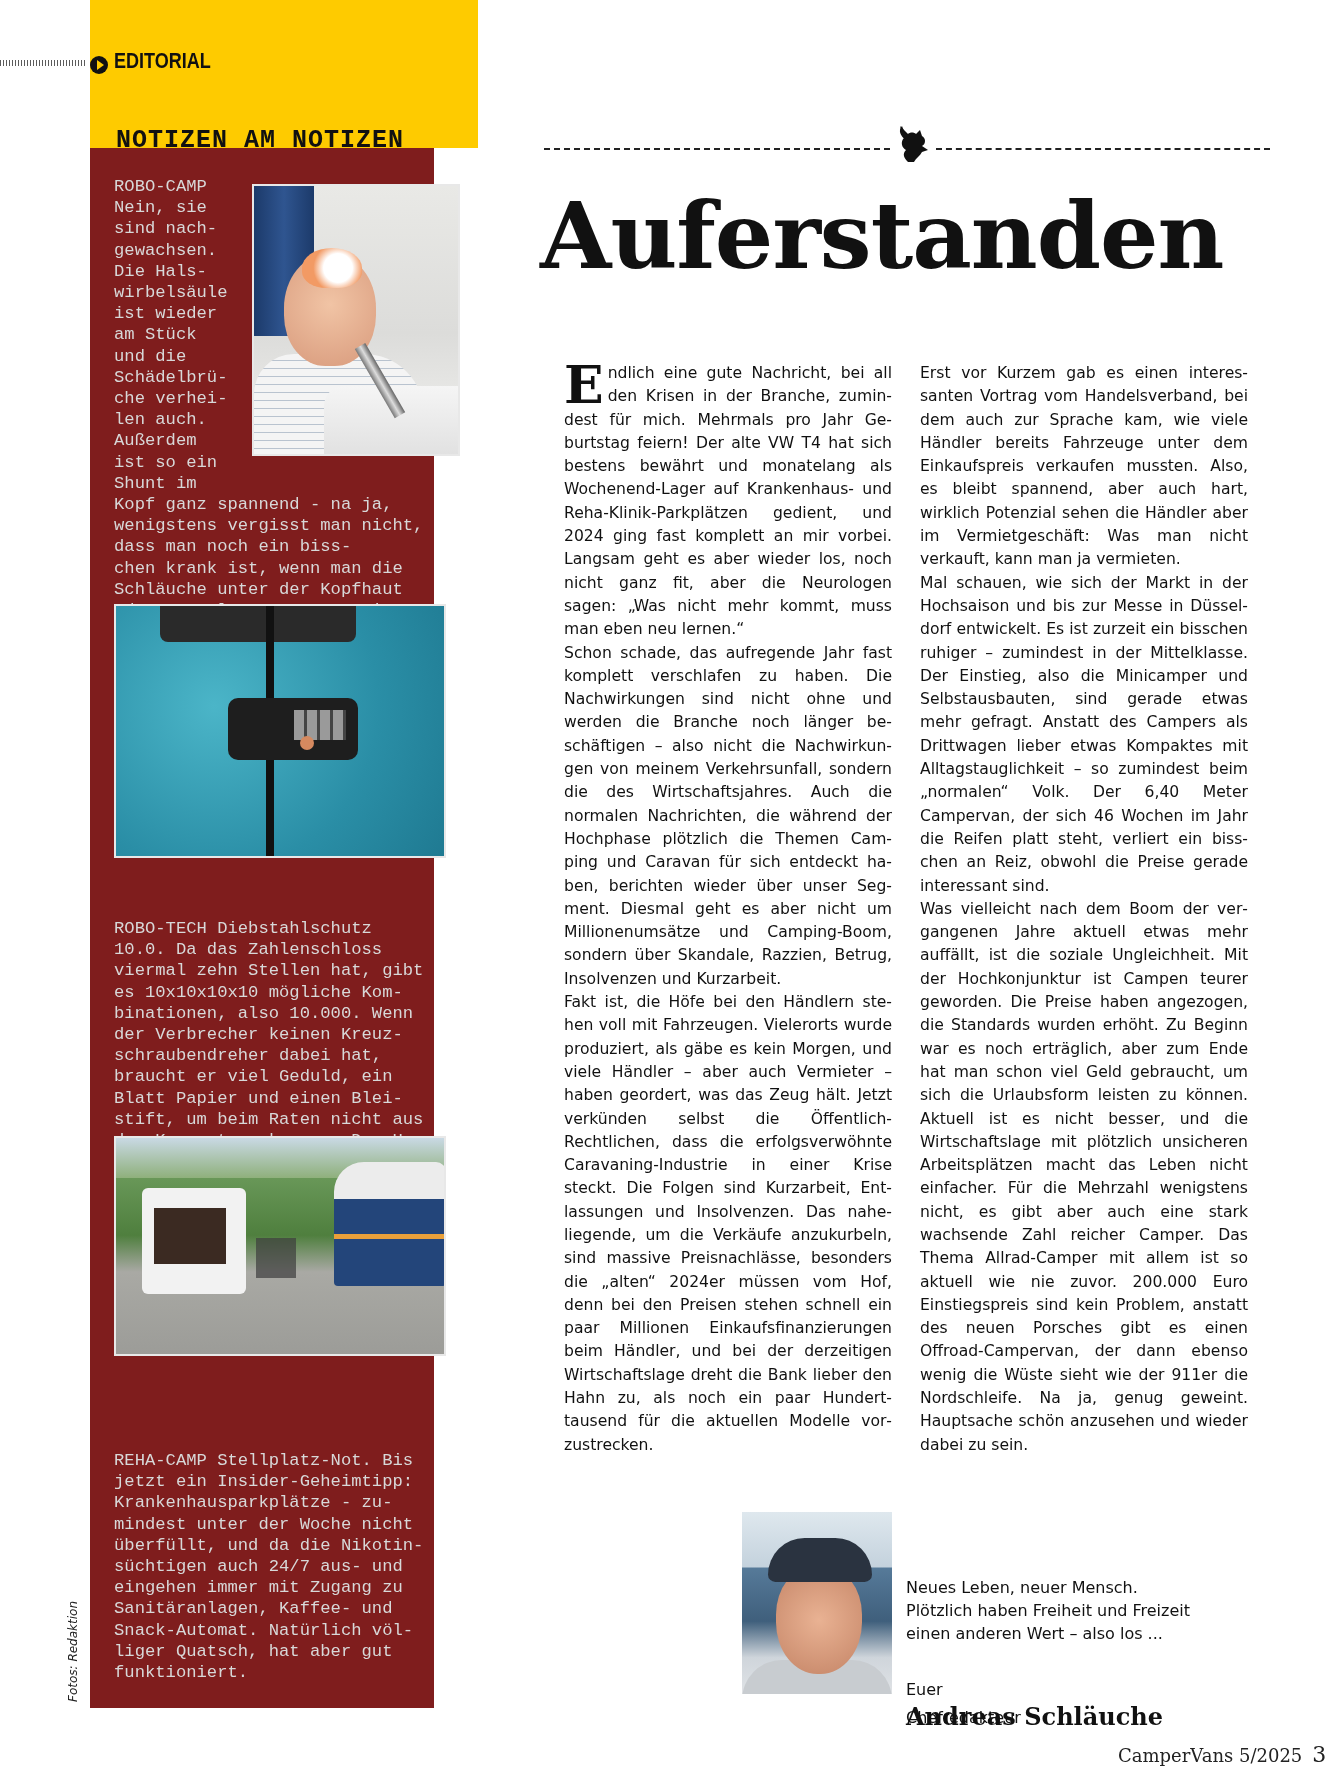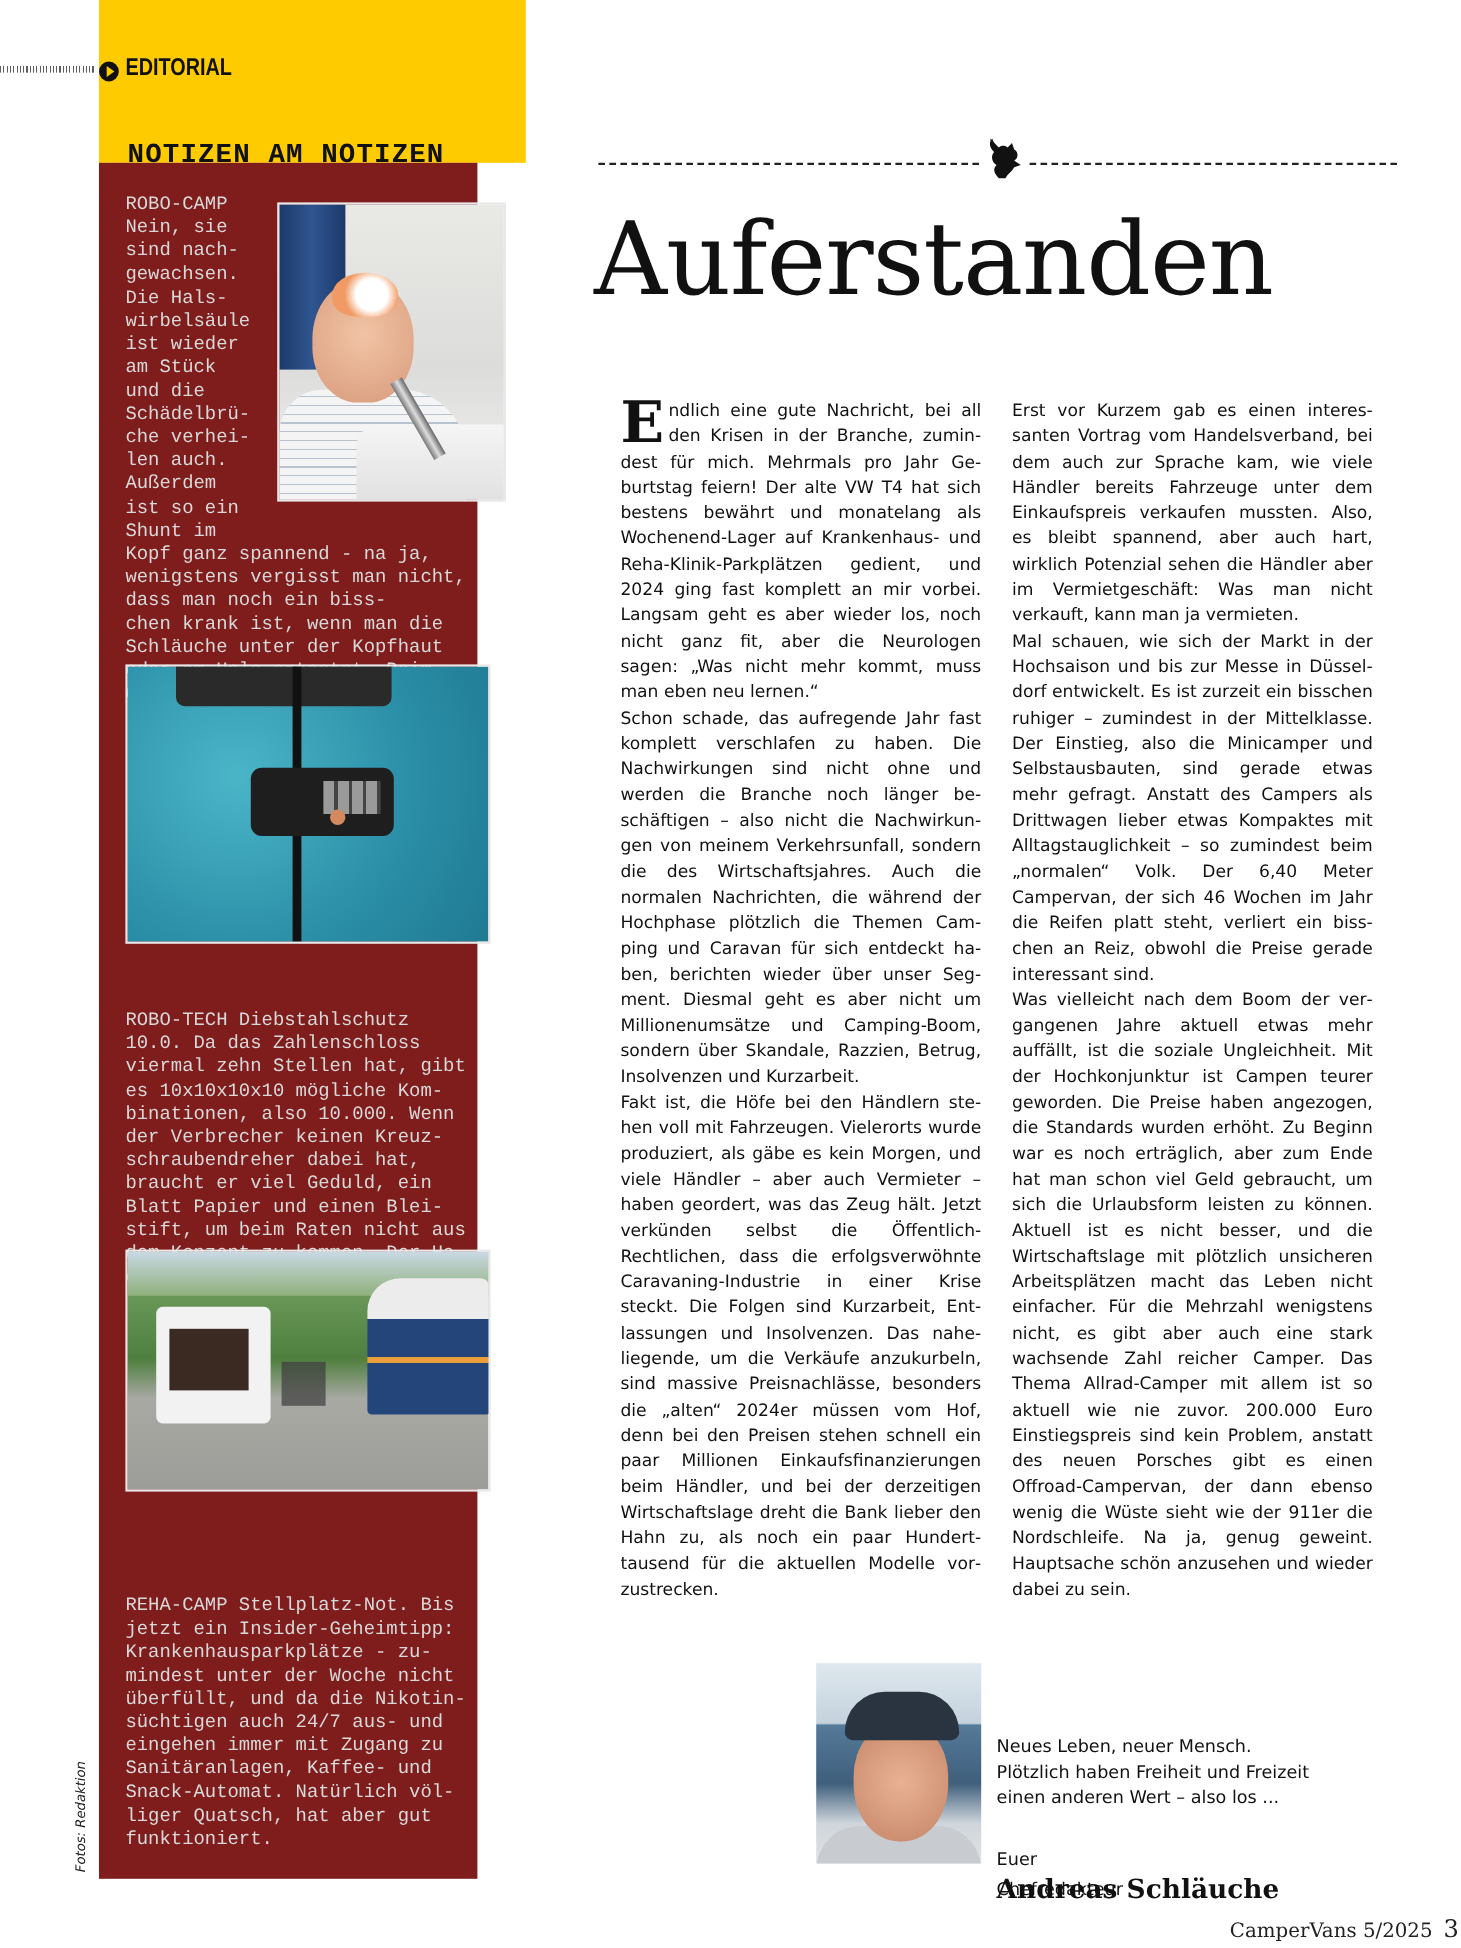--- a/index.html
+++ b/index.html
@@ -49,21 +49,21 @@
   .photo-camp .van2 { position: absolute; left: 218px; top: 24px; width: 112px; height: 124px; background: linear-gradient(180deg,#ececec 0 30%,#23457a 30% 58%,#e9a03a 58% 62%,#23457a 62%); border-radius: 30px 10px 4px 4px; }
   .photo-camp .chairs { position: absolute; left: 140px; top: 100px; width: 40px; height: 40px; background: #3d3d3d; opacity: .7; }
 
   .photo-credit { position: absolute; left: 66px; top: 1702px; transform: rotate(-90deg); transform-origin: left top; font-family: "DejaVu Sans", sans-serif; font-style: italic; font-size: 12px; color: #222; white-space: nowrap; }
 
   
   .divider { position: absolute; top: 148px; height: 0; border-top: 2px dashed #222; }
   .divider-left { left: 544px; width: 346px; }
   .divider-right { left: 936px; width: 334px; }
   .devil-icon { position: absolute; left: 894px; top: 124px; width: 36px; height: 40px; }
-  .headline { position: absolute; left: 540px; top: 190px; font-family: "DejaVu Serif", serif; font-weight: normal; font-size: 92px; letter-spacing: -1px; color: #111; white-space: nowrap; line-height: 1; }
+  .headline { position: absolute; left: 540px; top: 190px; font-family: "DejaVu Serif", serif; font-weight: bold; font-size: 92px; letter-spacing: -1px; color: #111; white-space: nowrap; line-height: 1; }
 
   .col { position: absolute; top: 362px; width: 328px; font-family: "DejaVu Sans", sans-serif; font-size: 15.6px; line-height: 23.3px; color: #111; text-align: justify; hyphens: manual; }
   .col p { margin: 0; }
   .col-1 { left: 564px; }
   .col-2 { left: 920px; }
   .dropcap { float: left; font-family: "DejaVu Serif", serif; font-weight: bold; font-size: 52px; line-height: 42px; margin: 2px 4px 0 0; color: #111; }
 
   .author-photo { position: absolute; left: 742px; top: 1512px; width: 150px; height: 182px; overflow: hidden;
     background: linear-gradient(180deg,#dfe8ee 0%,#c4d2dd 30%,#567a99 31%,#3f5f7c 60%,#cfd5db 80%,#e0e3e6 100%); }
   .author-photo .face { position: absolute; left: 34px; top: 54px; width: 86px; height: 108px; border-radius: 45% 45% 48% 48%; background: radial-gradient(circle at 50% 50%, #e9b293, #c48466); }

